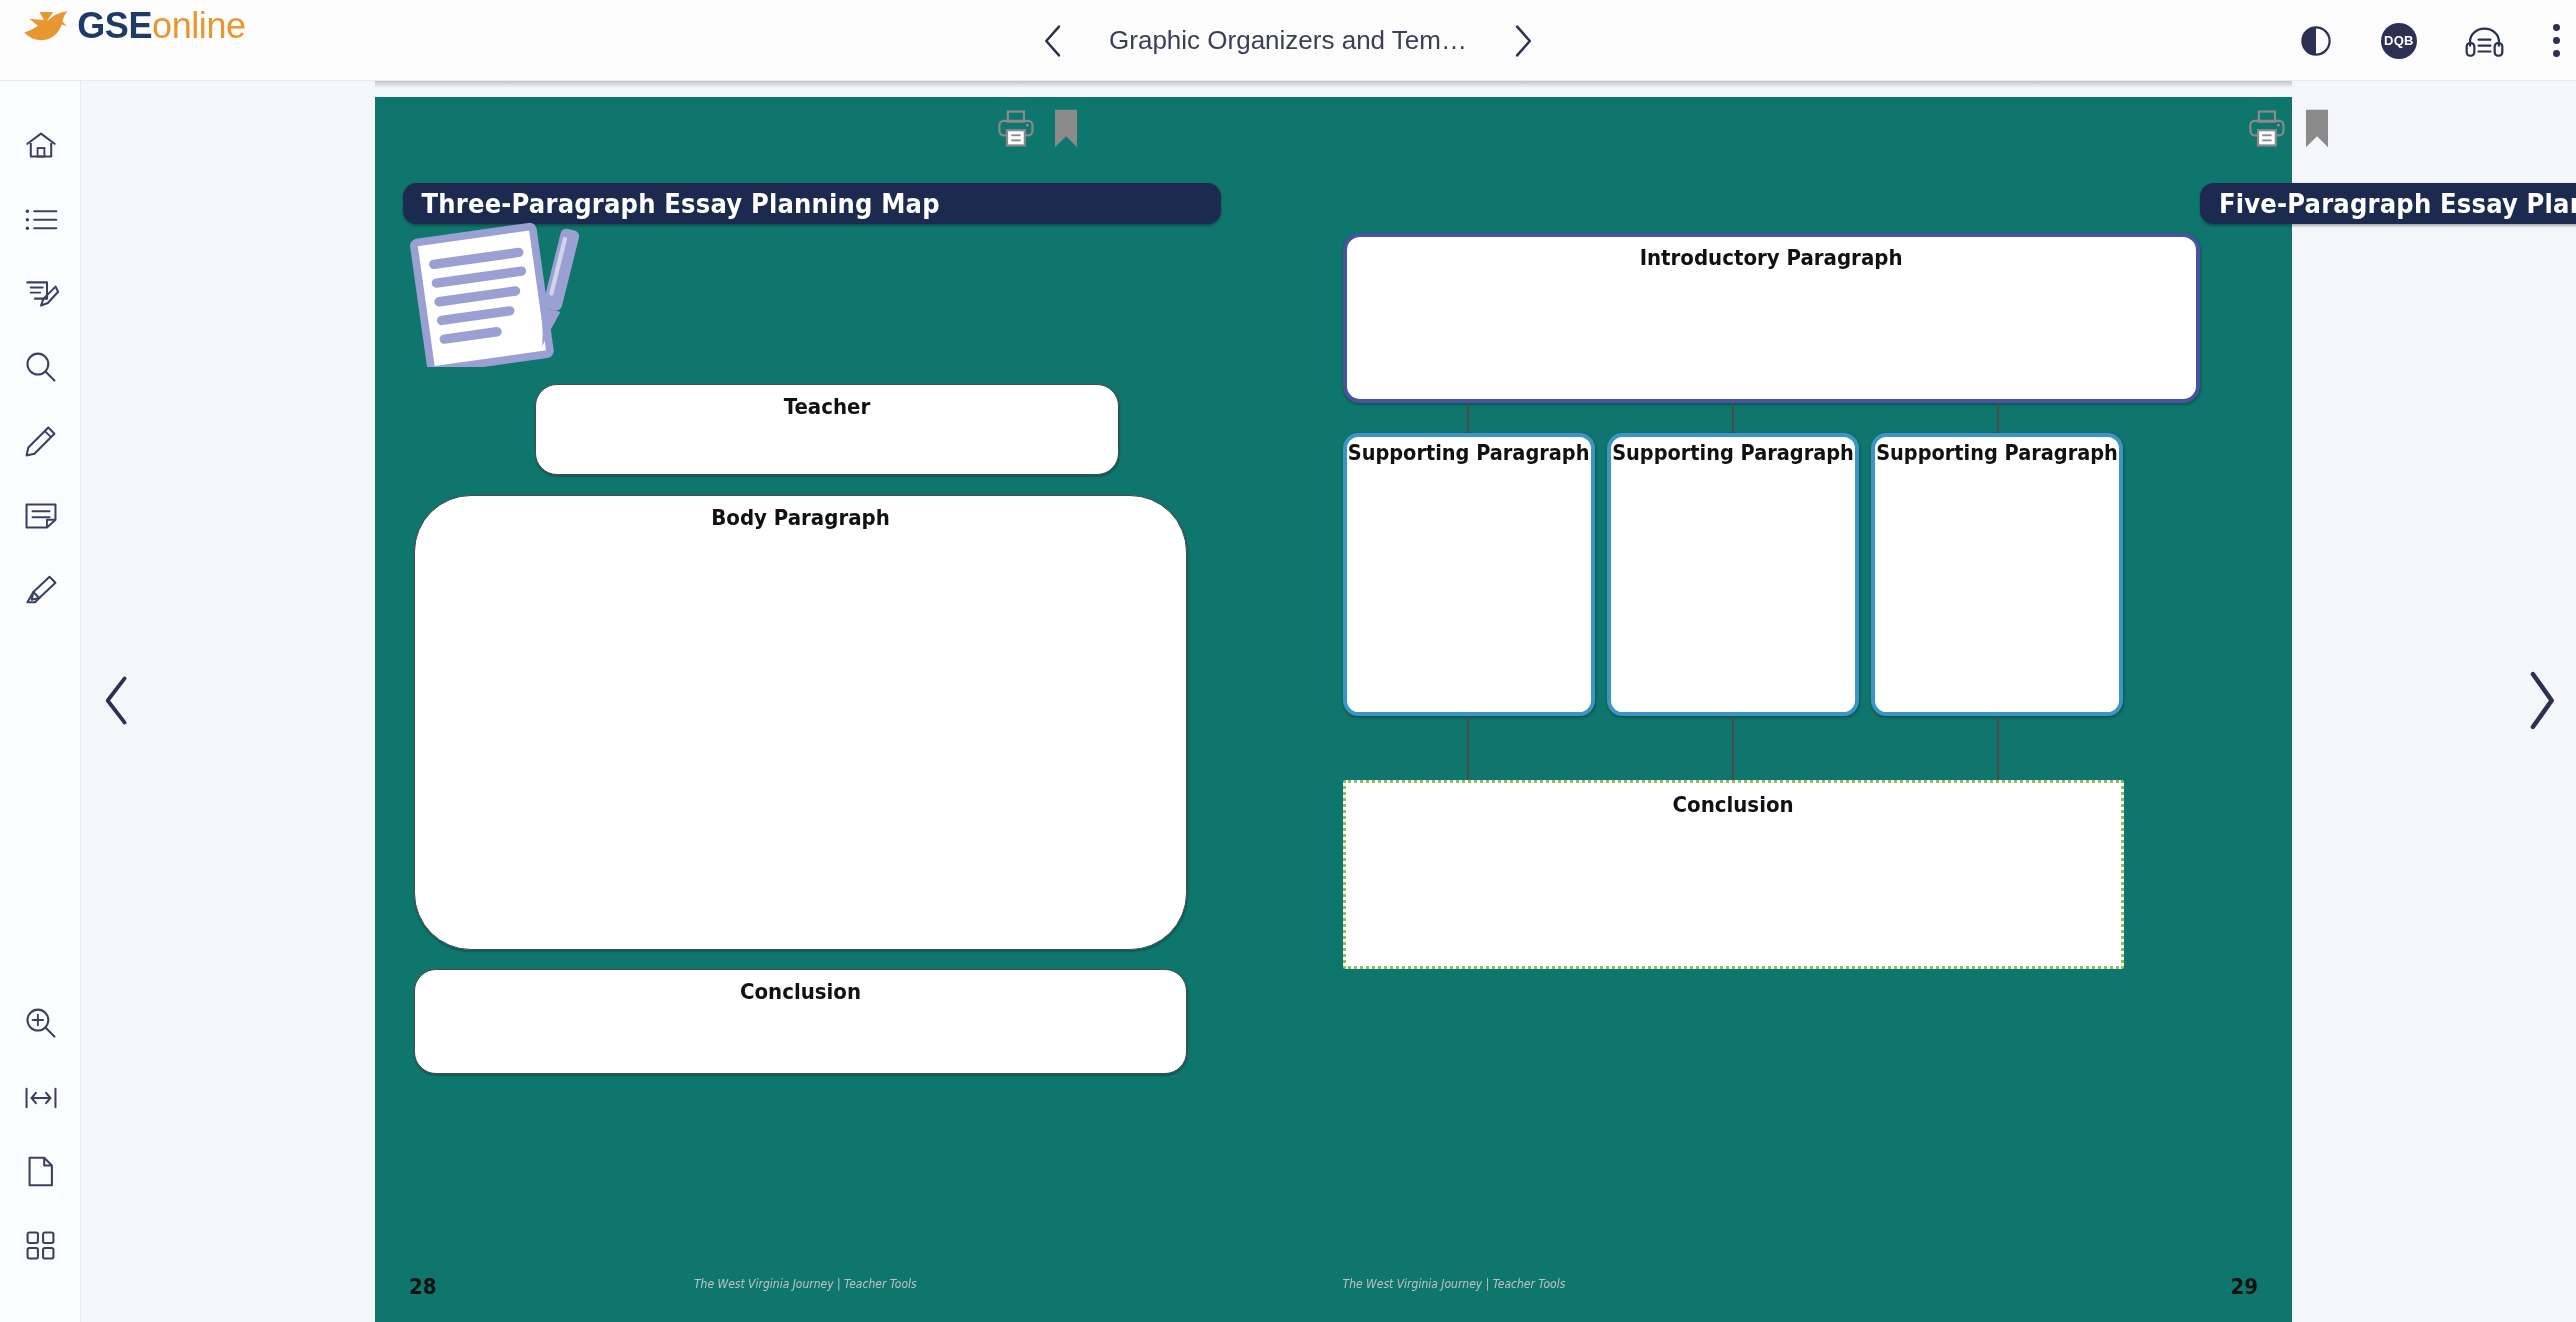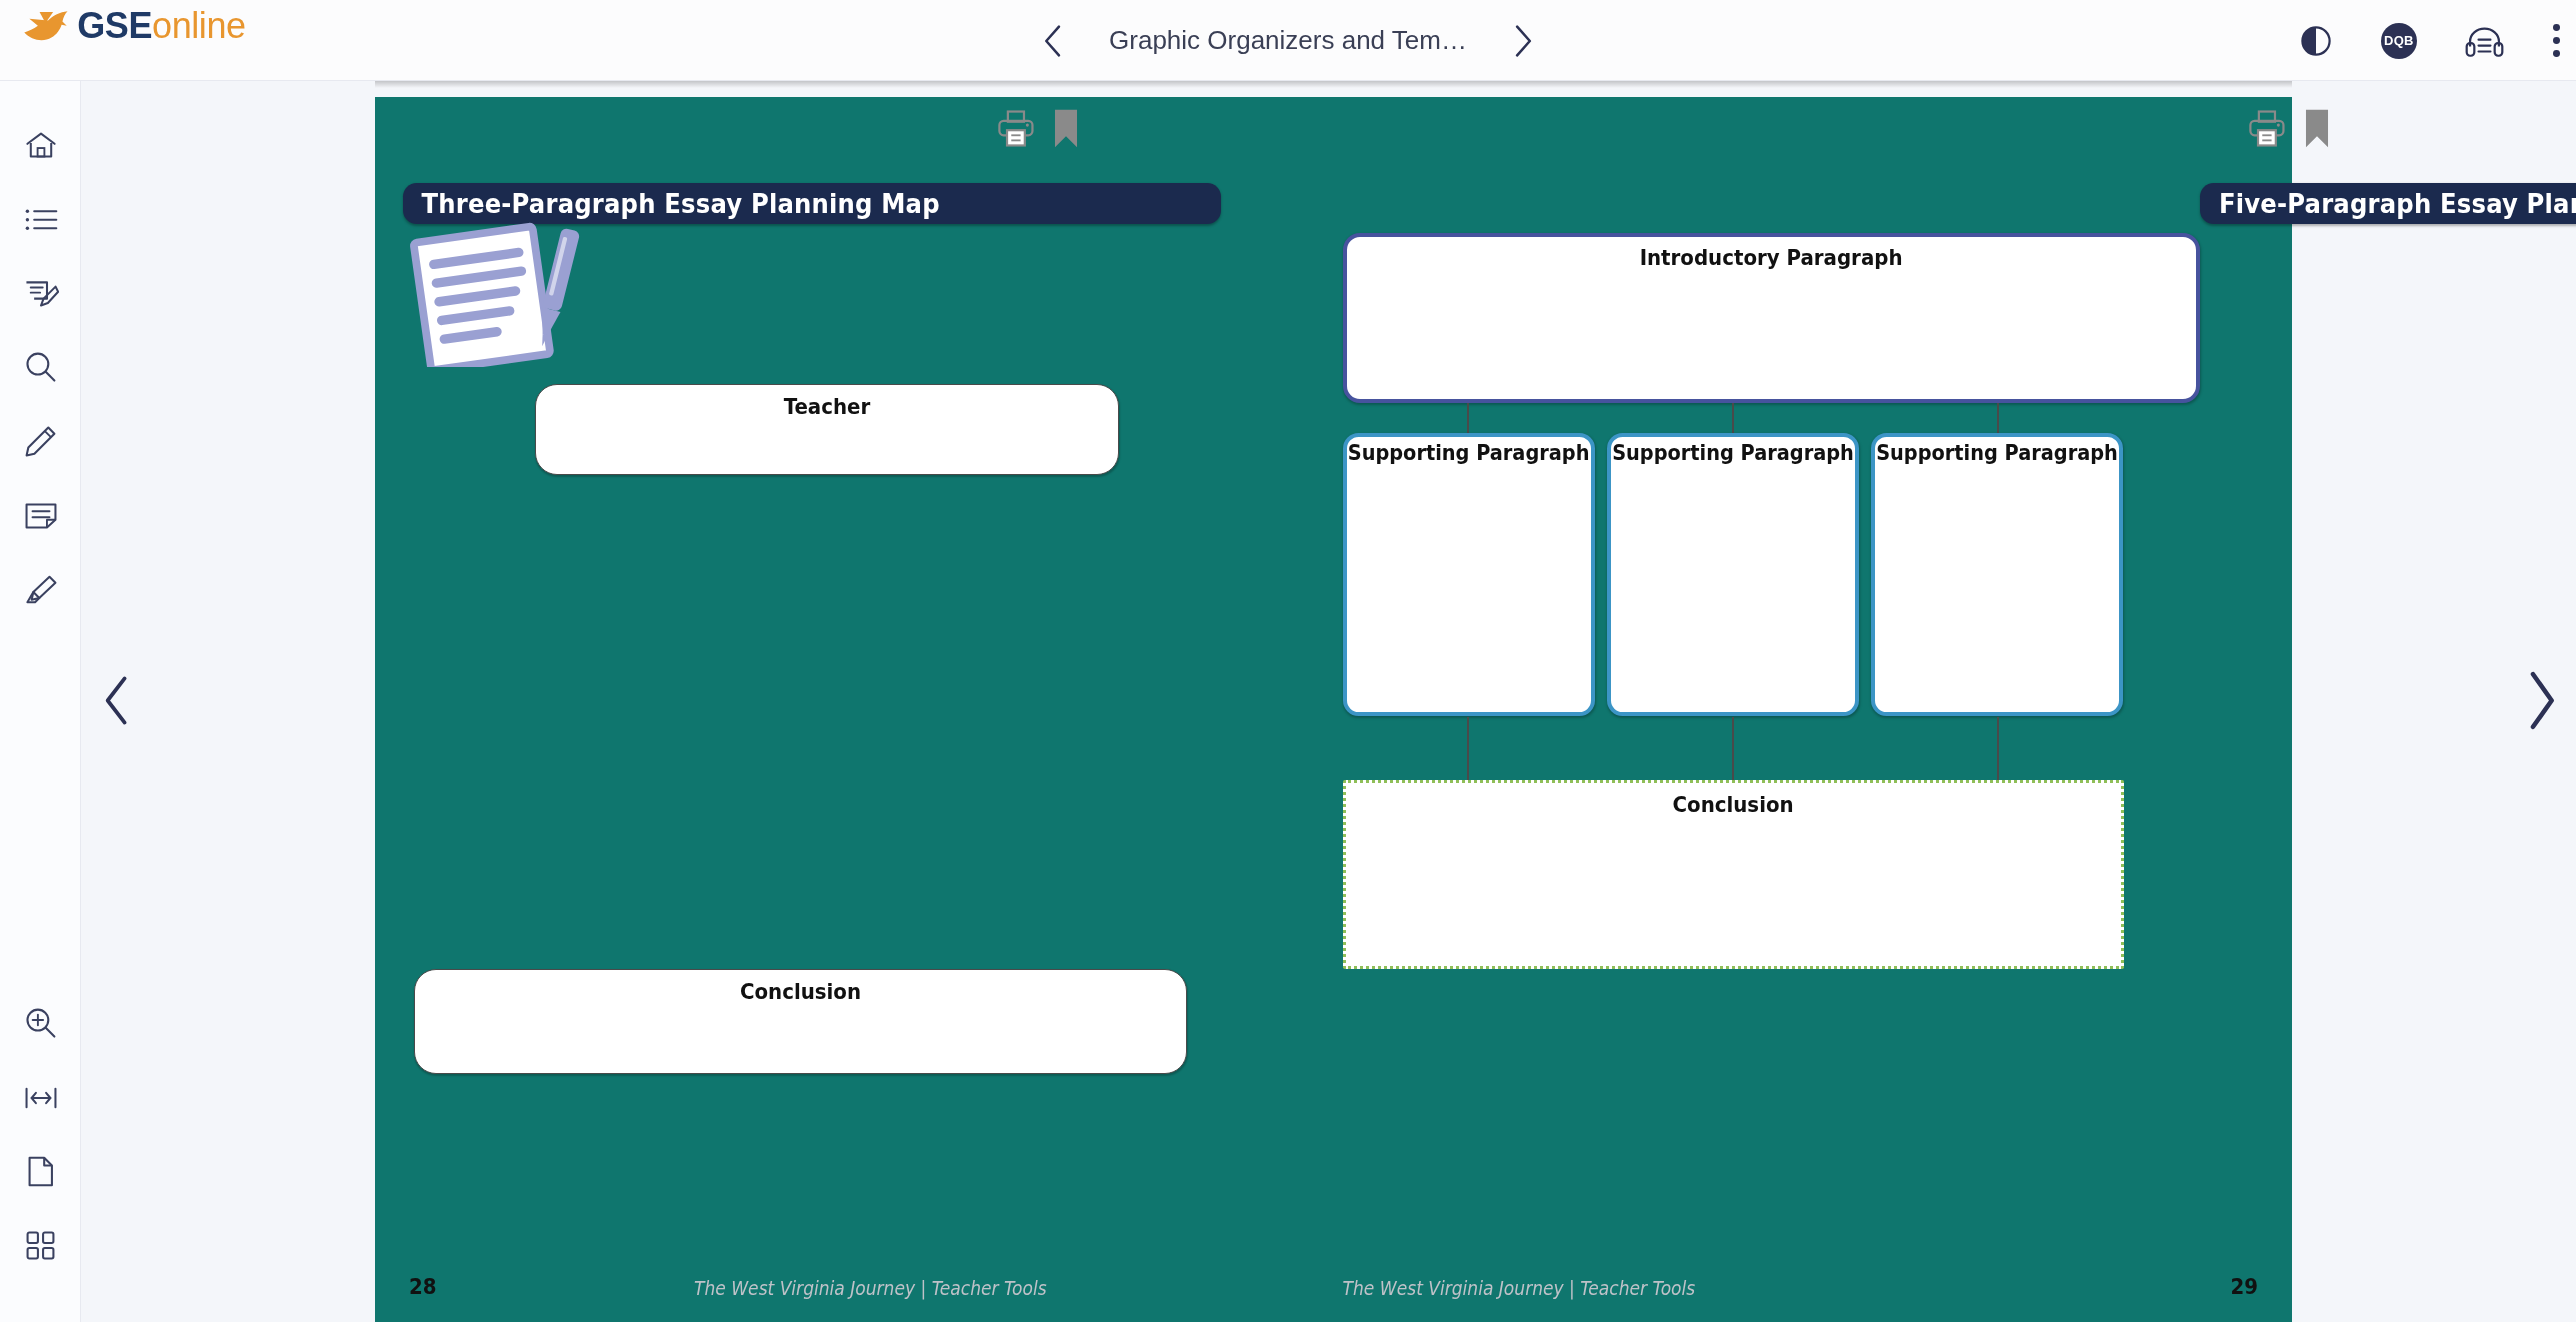--- a/index.html
+++ b/index.html
@@ -202,21 +202,21 @@
     position: absolute; bottom: 0; left: 0; width: 100%; height: 103px;
   }
   .page-num {
     position: absolute; top: 38px;
     font-family: "DejaVu Sans Condensed", "Liberation Sans Narrow", "Liberation Sans", sans-serif;
     font-weight: 700; font-size: 22px; color: #111;
   }
   .footer-source {
     position: absolute; top: 41px;
     font-family: "DejaVu Sans Condensed", "Liberation Sans Narrow", "Liberation Sans", sans-serif;
-    font-style: italic; font-size: 19px; color: #BFC2C8;
+    font-style: italic; font-size: 12px; color: #BFC2C8;
     white-space: nowrap;
   }
   #footer-left .page-num { left: 34px; }
   #footer-left .footer-source { left: 319px; }
   #footer-right .page-num { right: 34px; }
   #footer-right .footer-source { left: 8.6px; }
 </style>
 </head>
 <body>
 
@@ -450,20 +450,23 @@
             <path d="M171 134 L177 134 L174 148 Z" fill="#9AA0D2"></path>
           </g>
         </svg>
       </span>
 
 
       <div class="obox" id="box-thesis">
         <span>Teacher</span>
       </div>
 
+      <div class="obox" id="box-body-paragraph">
+        <span>Body Paragraph</span>
+      </div>
 
       <div class="obox" id="box-conclusion-left">
         <span>Conclusion</span>
       </div>
 
       <div class="page-footer" id="footer-left">
         <span class="page-num">28</span>
         <span class="footer-source">The West Virginia Journey | Teacher Tools</span>
       </div>
     </div>

